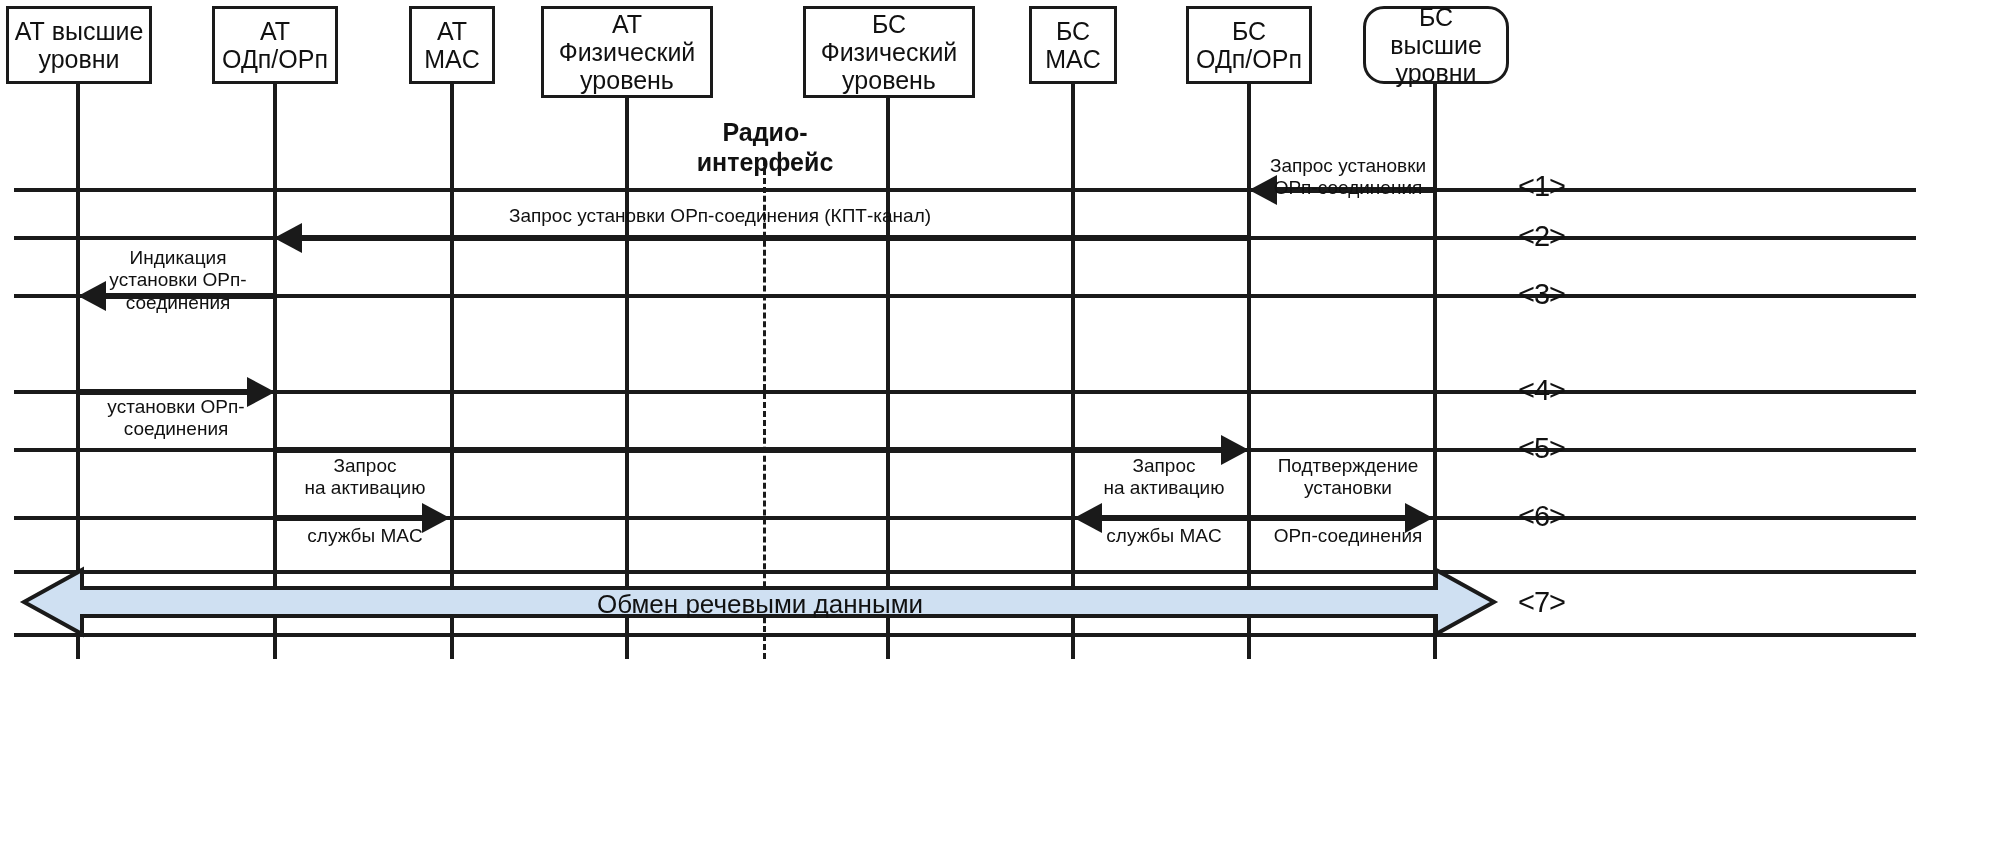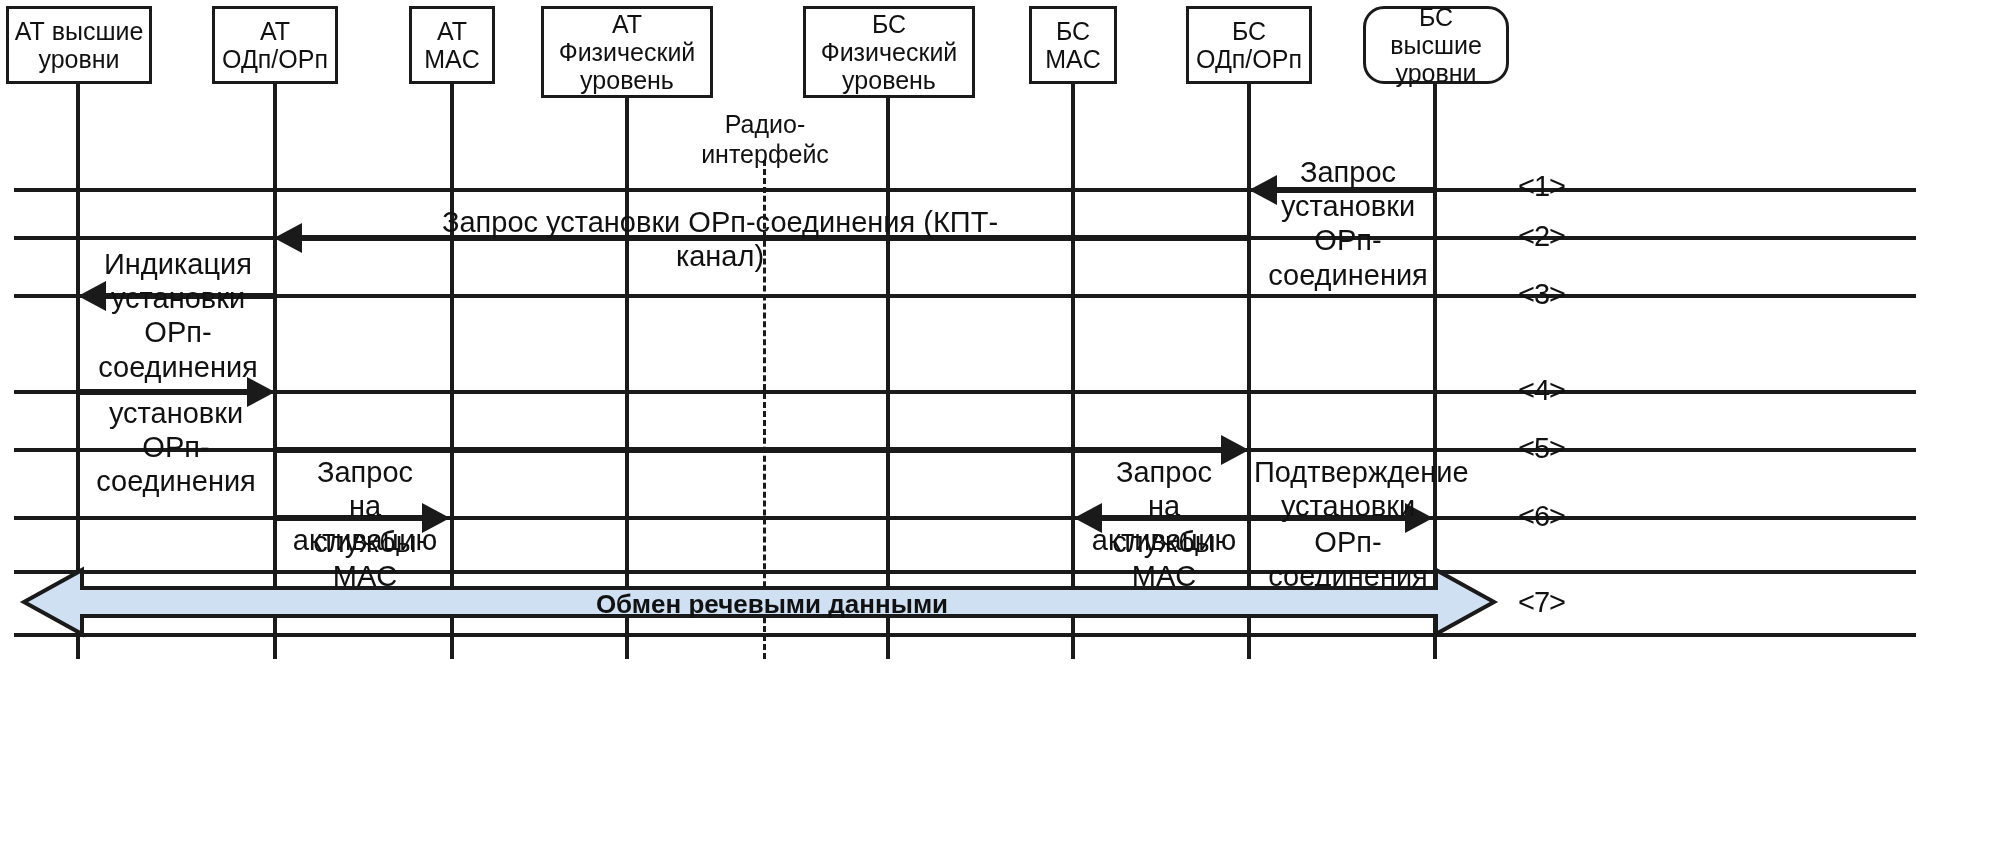--- a/index.html
+++ b/index.html
@@ -14,21 +14,21 @@
   .radio-line{position:absolute;width:0;border-left:3px dashed #1a1a1a;}
 
   .rowline{position:absolute;height:4px;background:#1a1a1a;left:14px;right:84px;}
 
   .arrow{position:absolute;height:6px;background:#1a1a1a;}
   .arrow::after{content:"";position:absolute;top:50%;width:0;height:0;
                 border-top:15px solid transparent;border-bottom:15px solid transparent;}
   .arrow.right::after{right:-26px;transform:translateY(-50%);border-left:28px solid #1a1a1a;}
   .arrow.left::after{left:-26px;transform:translateY(-50%);border-right:28px solid #1a1a1a;}
 
-  .msg{position:absolute;font-size:29px;line-height:1.18;color:#111;text-align:center;
+  .msg{position:absolute;font-size:19px;line-height:1.18;color:#111;text-align:center;
        white-space:pre-line;}
 
   .marker{position:absolute;font-size:29px;color:#111;font-weight:400;letter-spacing:-1px;}
   .voice-label{position:absolute;font-size:26px;color:#111;text-align:center;width:100%;}
   .radio-label{position:absolute;font-size:25px;line-height:1.18;text-align:center;color:#111;white-space:pre-line;}
 </style>
 </head>
 <body>
 
 <div id="stage">
@@ -71,21 +71,21 @@
   <div class="lifeline" style="left:76px;top:84px;height:575px;"></div>
   <div class="lifeline" style="left:273px;top:84px;height:575px;"></div>
   <div class="lifeline" style="left:450px;top:84px;height:575px;"></div>
   <div class="lifeline" style="left:625px;top:98px;height:561px;"></div>
   <div class="lifeline" style="left:886px;top:98px;height:561px;"></div>
   <div class="lifeline" style="left:1071px;top:84px;height:575px;"></div>
   <div class="lifeline" style="left:1247px;top:84px;height:575px;"></div>
   <div class="lifeline" style="left:1433px;top:84px;height:575px;"></div>
 
   <div class="radio-line" style="left:763px;top:160px;height:499px;"></div>
-  <div class="radio-label" style="left:665px;top:110px;width:200px;">Радио-
+  <div class="radio-label" style="left:665px;top:118px;width:200px;font-weight:bold;">Радио-
 интерфейс</div>
 
   <div class="rowline" style="top:188px;"></div>
   <div class="rowline" style="top:236px;"></div>
   <div class="rowline" style="top:294px;"></div>
   <div class="rowline" style="top:390px;"></div>
   <div class="rowline" style="top:448px;"></div>
   <div class="rowline" style="top:516px;"></div>
   <div class="rowline" style="top:570px;"></div>
   <div class="rowline" style="top:633px;"></div>
@@ -127,16 +127,16 @@
   <div class="arrow right" style="left:1249px;top:515px;width:158px;"></div>
   <div class="msg" style="left:1254px;top:455px;width:188px;">Подтверждение
 установки</div>
   <div class="msg" style="left:1254px;top:525px;width:188px;">ОРп-соединения</div>
 
   <div class="marker" style="left:1518px;top:500px;">&lt;6&gt;</div>
 
   <svg style="position:absolute;left:20px;top:566px;width:1480px;height:72px;overflow:visible;">
     <polygon points="4,36 62,4 62,22 1416,22 1416,4 1474,36 1416,68 1416,50 62,50 62,68" fill="#cfe0f2" stroke="#1a1a1a" stroke-width="4" stroke-linejoin="miter"></polygon>
   </svg>
-  <div class="voice-label" style="left:12px;top:589px;width:1520px;font-weight:bold;">Обмен речевыми данными</div>
+  <div class="voice-label" style="left:0;top:589px;width:1520px;">Обмен речевыми данными</div>
   <div class="marker" style="left:1518px;top:586px;">&lt;7&gt;</div>
 
 </div>
 
 </body></html>

